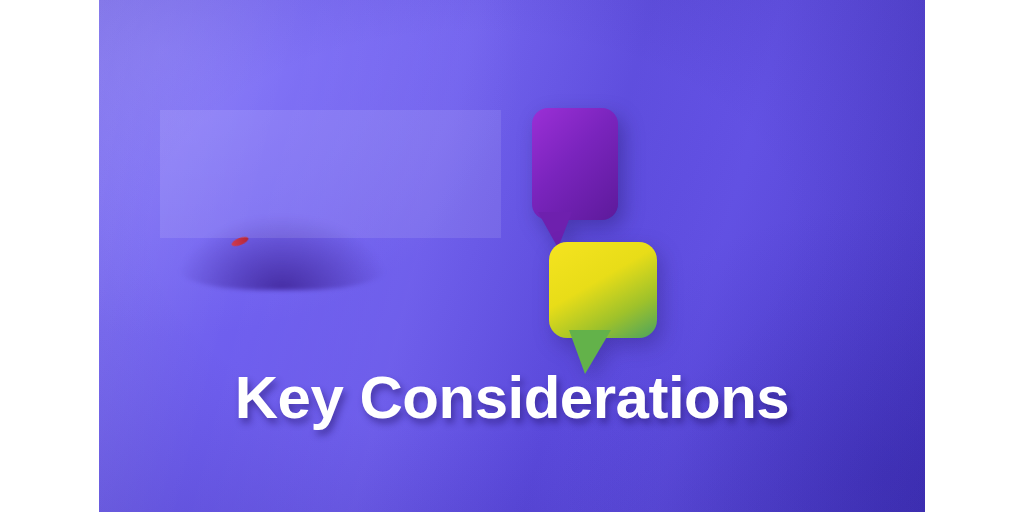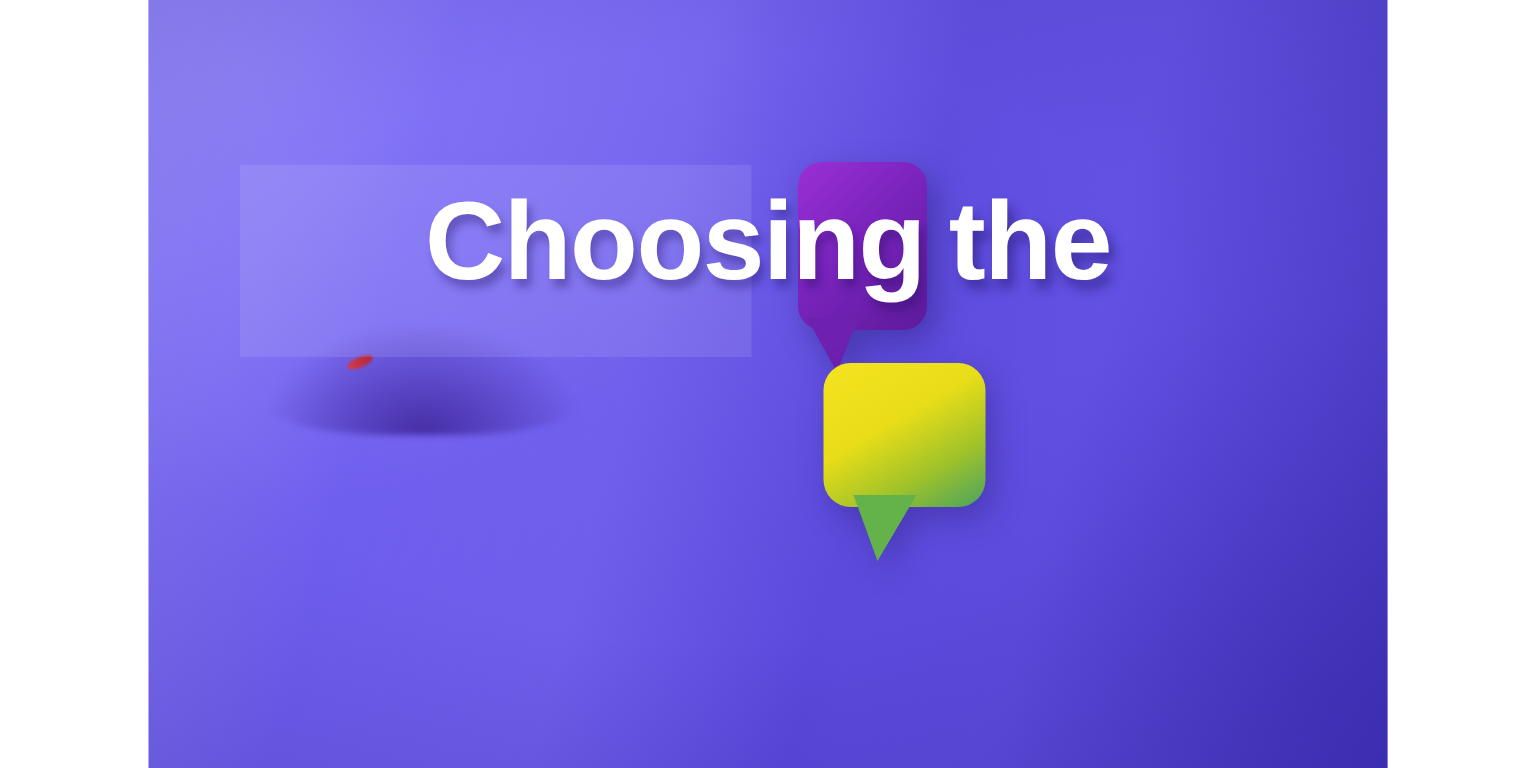--- a/index.html
+++ b/index.html
@@ -219,21 +219,19 @@
       <div class="body"></div>
       <div class="tail"></div>
     </div>
 
     <div class="wall-vignette"></div>
 
     <div id="text-block">
 
       <div id="choosing-highlight"></div>
 
-      <div class="line" id="line1">
-        <span class="w-choosing">Choosing</span><span class="w-the">the</span>
-      </div>
-
-
+
+
+      <div class="line" id="line3">Key Considerations</div>
 
     </div>
   </div>
 </div>
 
 </body></html>

